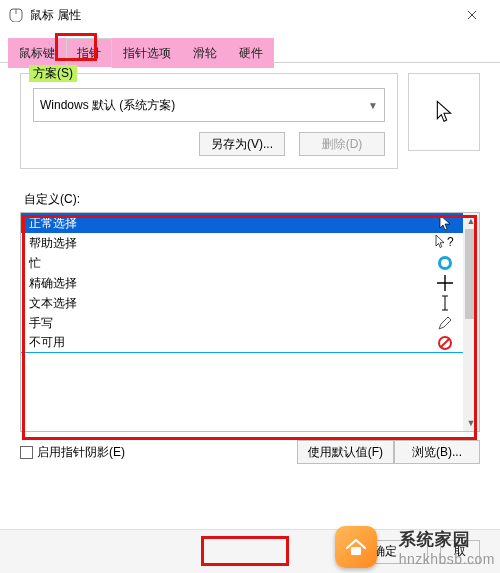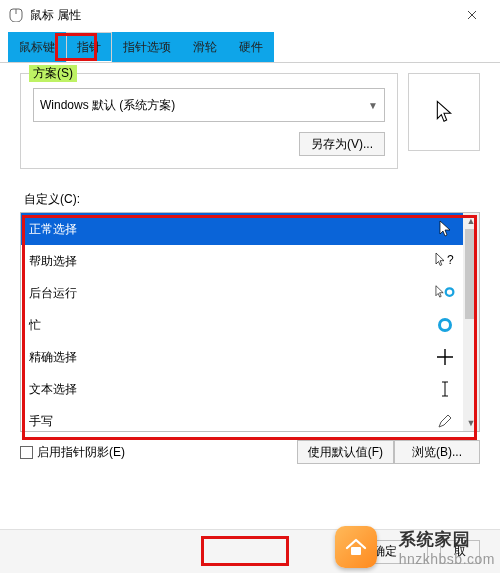--- a/index.html
+++ b/index.html
@@ -3,21 +3,21 @@
 <meta charset="utf-8">
 <style>
 * { box-sizing: border-box; margin: 0; padding: 0; font-family: "Microsoft YaHei", "Segoe UI", sans-serif; font-size: 12px; }
 body { background: #f0f0f0; width: 500px; height: 573px; overflow: hidden; position: relative; }
 .window { background: #fff; width: 500px; height: 573px; display: flex; flex-direction: column; }
 .titlebar { height: 30px; display: flex; align-items: center; padding: 0 8px; }
 .title-icon { width: 16px; height: 16px; margin-right: 6px; display:inline-flex; align-items:center; justify-content:center;}
 .title-text { flex: 1; }
 .close-btn { width: 40px; height: 28px; display:flex; align-items:center; justify-content:center; color:#555;}
 .tabbar { display:flex; align-items:flex-end; border-bottom:1px solid #d0d0d0; padding:0 8px; margin-top:2px;}
-.tab { padding:6px 10px 5px; color:#222; border:1px solid transparent; cursor:default; position:relative; top:0; background:#0ea5e9;}
+.tab { padding:6px 10px 5px; color:#222; border:1px solid transparent; cursor:default; position:relative; top:6px; background:#f9a8d4;}
 .tab.active { border:1px solid #d0d0d0; border-bottom:1px solid #fff; }
 .red-box { border:3px solid #e01010; position:absolute; pointer-events:none; }
 .red-box.tab-hl { top:33px; left:55px; width:42px; height:28px; }
 .red-box.list-hl { top:215px; left:22px; width:455px; height:225px; }
 .red-box.ok-hl { bottom:7px; left:201px; width:88px; height:30px; }
 .content { padding:10px 20px 0 20px; flex:1; position:relative;}
 .group { border:1px solid #d0d0d0; padding:10px 12px 12px; margin-bottom:10px; position:relative; }
 .group-title { position:absolute; top:-9px; left:8px; background:#bef264; padding:0 4px; }
 .row1 { display:flex; gap:10px; }
 .scheme-group { flex:1; }
@@ -27,21 +27,21 @@
 .btn { height:24px; min-width:86px; border:1px solid #bfbfbf; background:#f5f5f5; display:inline-flex; align-items:center; justify-content:center; padding:0 10px; }
 .btn.disabled { color:#a0a0a0; }
 .btnrow { display:flex; gap:14px; justify-content:flex-end; margin-top:10px;}
 .custlabel { margin:12px 0 4px 4px; }
 .listbox { border:1px solid #bfbfbf; height:220px; display:flex; }
 .listinner { flex:1; overflow:hidden; background:#fff; }
 .scroll { width:16px; background:#f0f0f0; display:flex; flex-direction:column;}
 .scroll .arrow { height:16px; display:flex; align-items:center; justify-content:center; color:#666; font-size:9px;}
 .scroll .track { flex:1; background:#f0f0f0; position:relative;}
 .scroll .thumb { position:absolute; top:0; left:2px; right:2px; height:90px; background:#c8c8c8;}
-.listrow { height:32px; display:flex; align-items:center; padding:0 8px; justify-content:space-between; }
+.listrow { height:20px; display:flex; align-items:center; padding:0 8px; justify-content:space-between; }
 .listrow.sel { background:#0a64d8; color:#fff; }
 .listrow .curicon { width:20px; height:20px; display:flex; align-items:center; justify-content:center;}
 .belowrow { display:flex; align-items:center; margin-top:8px; }
 .cb { width:13px; height:13px; border:1px solid #666; background:#fff; display:inline-block; margin-right:4px; vertical-align:middle;}
 .spacer{flex:1;}
 .footer { height:44px; border-top:1px solid #e0e0e0; display:flex; align-items:center; justify-content:flex-end; gap:12px; padding:0 20px; background:#f5f5f5; position:relative;}
 
 .wm { position:absolute; right:5px; bottom:5px; display:flex; align-items:center; gap:22px; pointer-events:none;}
 .wm-badge { width:42px; height:42px; border-radius:10px; background:linear-gradient(135deg,#ffb95a,#ff8a1e); display:flex; align-items:center; justify-content:center; box-shadow:0 2px 4px rgba(0,0,0,0.25);}
 .wm-text .l1 { font-size:17px; font-weight:700; color:#333; letter-spacing:1px;}
@@ -82,20 +82,23 @@
       <div class="group scheme-group">
         <div class="group-title">方案(S)</div>
         <div class="combo">
           <span>Windows 默认 (系统方案)</span>
           <span class="chev">▼</span>
         </div>
         <div class="btnrow">
           <div class="btn">
               <span>另存为(V)...</span>
             </div>
+          <div class="btn disabled">
+              <span>删除(D)</span>
+            </div>
         </div>
       </div>
       <div class="preview-box">
         <svg width="18" height="24" viewBox="0 0 12 18">
             <path d="M1 1l0 13 3-3 2 5 2-1-2-5 5 0z" fill="#fff" stroke="#000" stroke-width="0.8"></path>
           </svg>
       </div>
     </div>
 
     <div class="custlabel">自定义(C):</div>
@@ -109,29 +112,20 @@
                 <path d="M1 1v13l3-3 2 5 2-1-2-5h5z" fill="#fff" stroke="#000" stroke-width="0.7"></path>
               </svg>
             </span>
         </div>
         <div class="listrow">
           <span>帮助选择</span>
           <span class="curicon">
               <svg width="20" height="18" viewBox="0 0 20 18">
                 <path d="M1 1v11l2.5-2.5 1.7 4 1.6-.8-1.7-4H9z" fill="#fff" stroke="#000" stroke-width="0.7"></path>
                 <text x="12" y="12" font-size="10" fill="#000">?</text>
-              </svg>
-            </span>
-        </div>
-        <div class="listrow">
-          <span>后台运行</span>
-          <span class="curicon">
-              <svg width="22" height="18" viewBox="0 0 22 18">
-                <path d="M1 1v11l2.5-2.5 1.7 4 1.6-.8-1.7-4H9z" fill="#fff" stroke="#000" stroke-width="0.7"></path>
-                <circle cx="16" cy="8" r="4.2" fill="none" stroke="#19a3e0" stroke-width="2.5"></circle>
               </svg>
             </span>
         </div>
         <div class="listrow">
           <span>忙</span>
           <span class="curicon">
               <svg width="18" height="18" viewBox="0 0 18 18">
                 <circle cx="9" cy="9" r="5.5" fill="none" stroke="#19a3e0" stroke-width="3"></circle>
               </svg>
             </span>

